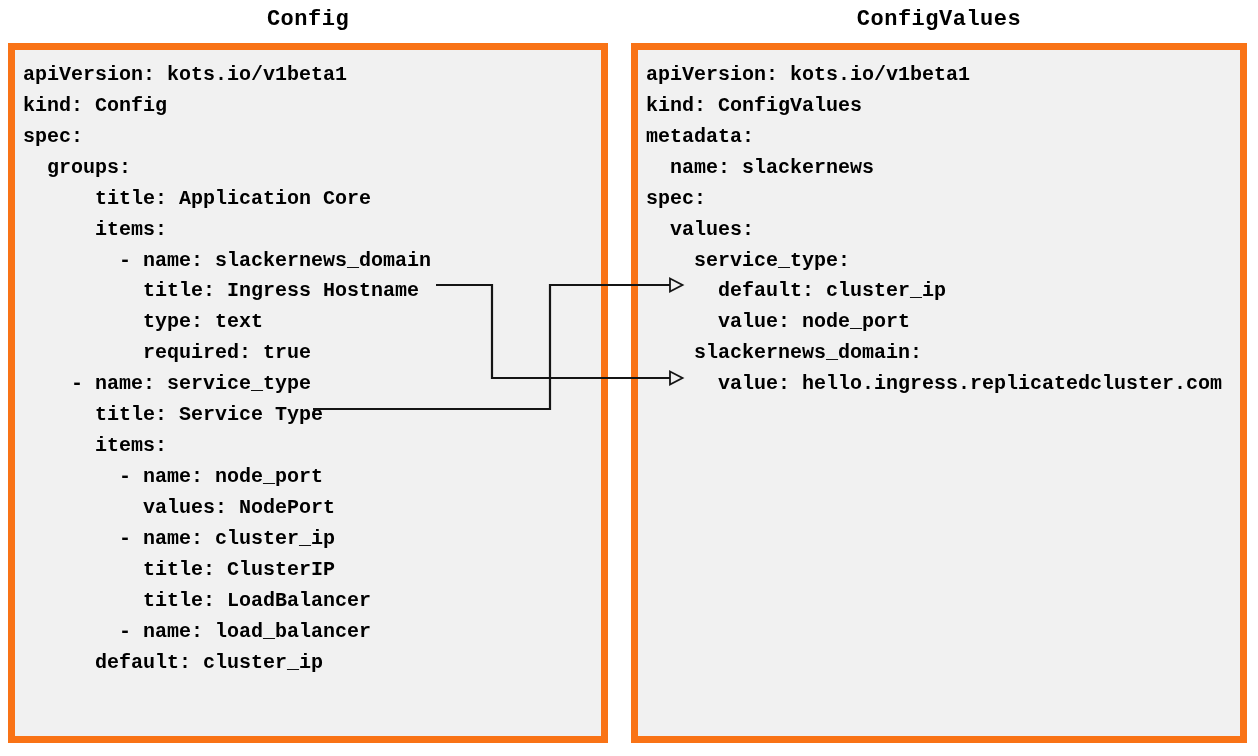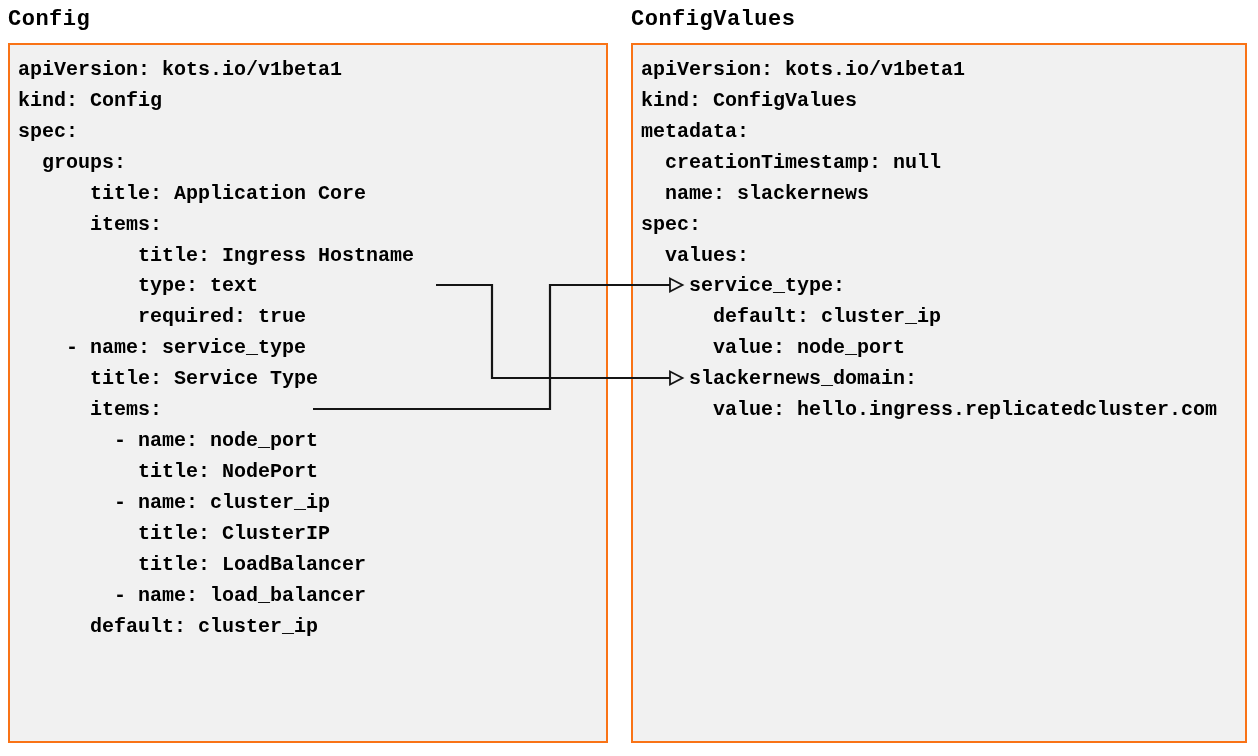--- a/index.html
+++ b/index.html
@@ -13,35 +13,35 @@
     width: 1258px;
     height: 756px;
     background: #ffffff;
     overflow: hidden;
   }
   .panel-title {
     position: absolute;
     top: 7px;
     height: 26px;
     line-height: 26px;
-    text-align: left;
+    text-align: center;
     font-size: 22px;
     font-weight: bold;
     color: #000000;
     letter-spacing: 0.5px;
   }
   #title-left  { left: 8px;   width: 600px; }
   #title-right { left: 631px; width: 616px; }
   .panel {
     position: absolute;
     top: 43px;
     height: 700px;
     box-sizing: border-box;
     background: #f1f1f1;
-    border: 2px solid #f97316;
+    border: 7px solid #f97316;
   }
   #panel-left  { left: 8px;   width: 600px; }
   #panel-right { left: 631px; width: 616px; }
   .code {
     position: absolute;
     top: 2px;
     left: 2px;
     right: 2px;
     padding: 8px 4px 0 6px;
     font-size: 20px;
@@ -72,42 +72,42 @@
   <div id="title-right" class="panel-title">ConfigValues</div>
 
   <div id="panel-left" class="panel">
     <div class="code">
         <div class="code-line">apiVersion: kots.io/v1beta1</div>
         <div class="code-line">kind: Config</div>
         <div class="code-line">spec:</div>
         <div class="code-line">  groups:</div>
         <div class="code-line">      title: Application Core</div>
         <div class="code-line">      items:</div>
+        <div class="code-line">        - name: slackernews_domain</div>
         <div class="code-line">          title: Ingress Hostname</div>
         <div class="code-line">          type: text</div>
         <div class="code-line">          required: true</div>
         <div class="code-line">    - name: service_type</div>
         <div class="code-line">      title: Service Type</div>
         <div class="code-line">      items:</div>
         <div class="code-line">        - name: node_port</div>
-        <div class="code-line">          title: NodePort</div>
+        <div class="code-line">          values: NodePort</div>
         <div class="code-line">        - name: cluster_ip</div>
         <div class="code-line">          title: ClusterIP</div>
         <div class="code-line">          title: LoadBalancer</div>
         <div class="code-line">        - name: load_balancer</div>
         <div class="code-line">      default: cluster_ip</div>
       </div>
   </div>
 
   <div id="panel-right" class="panel">
     <div class="code">
         <div class="code-line">apiVersion: kots.io/v1beta1</div>
         <div class="code-line">kind: ConfigValues</div>
         <div class="code-line">metadata:</div>
-        <div class="code-line">  creationTimestamp: null</div>
         <div class="code-line">  name: slackernews</div>
         <div class="code-line">spec:</div>
         <div class="code-line">  values:</div>
         <div class="code-line">    service_type:</div>
         <div class="code-line">      default: cluster_ip</div>
         <div class="code-line">      value: node_port</div>
         <div class="code-line">    slackernews_domain:</div>
         <div class="code-line">      value: hello.ingress.replicatedcluster.com</div>
       </div>
   </div>

